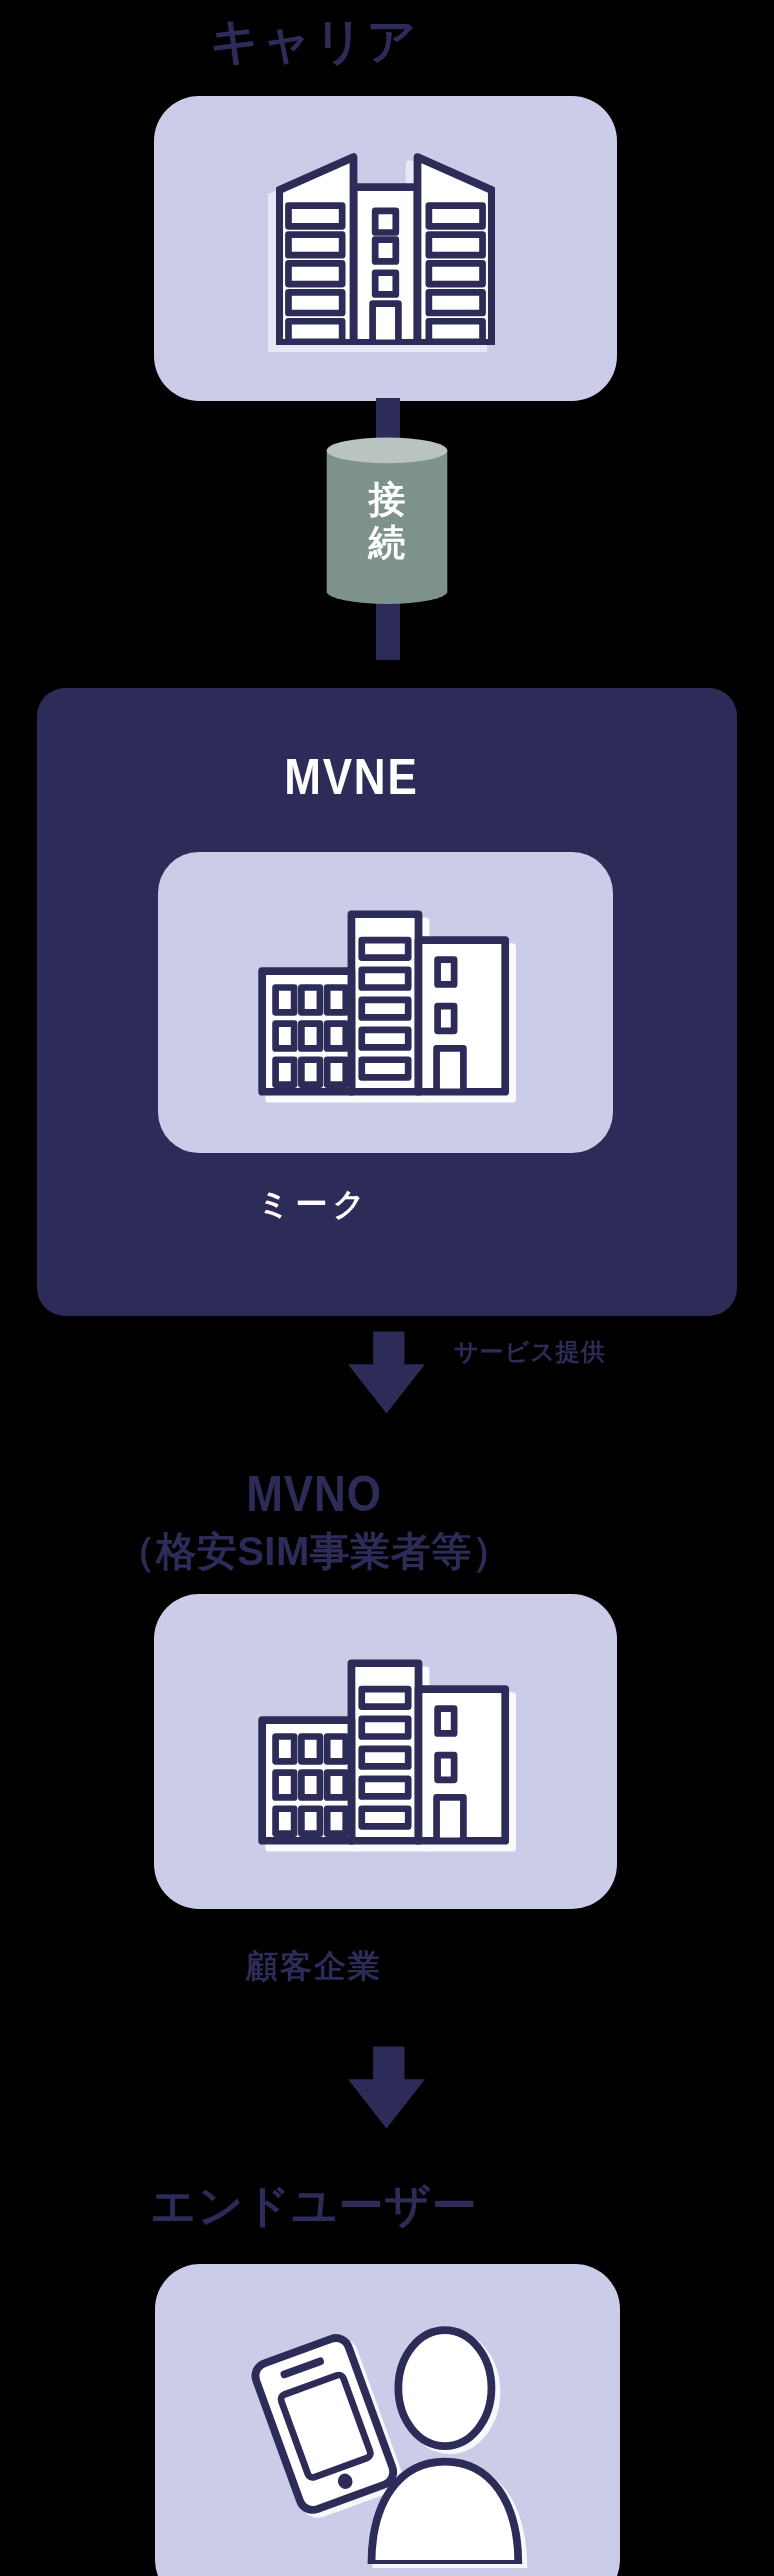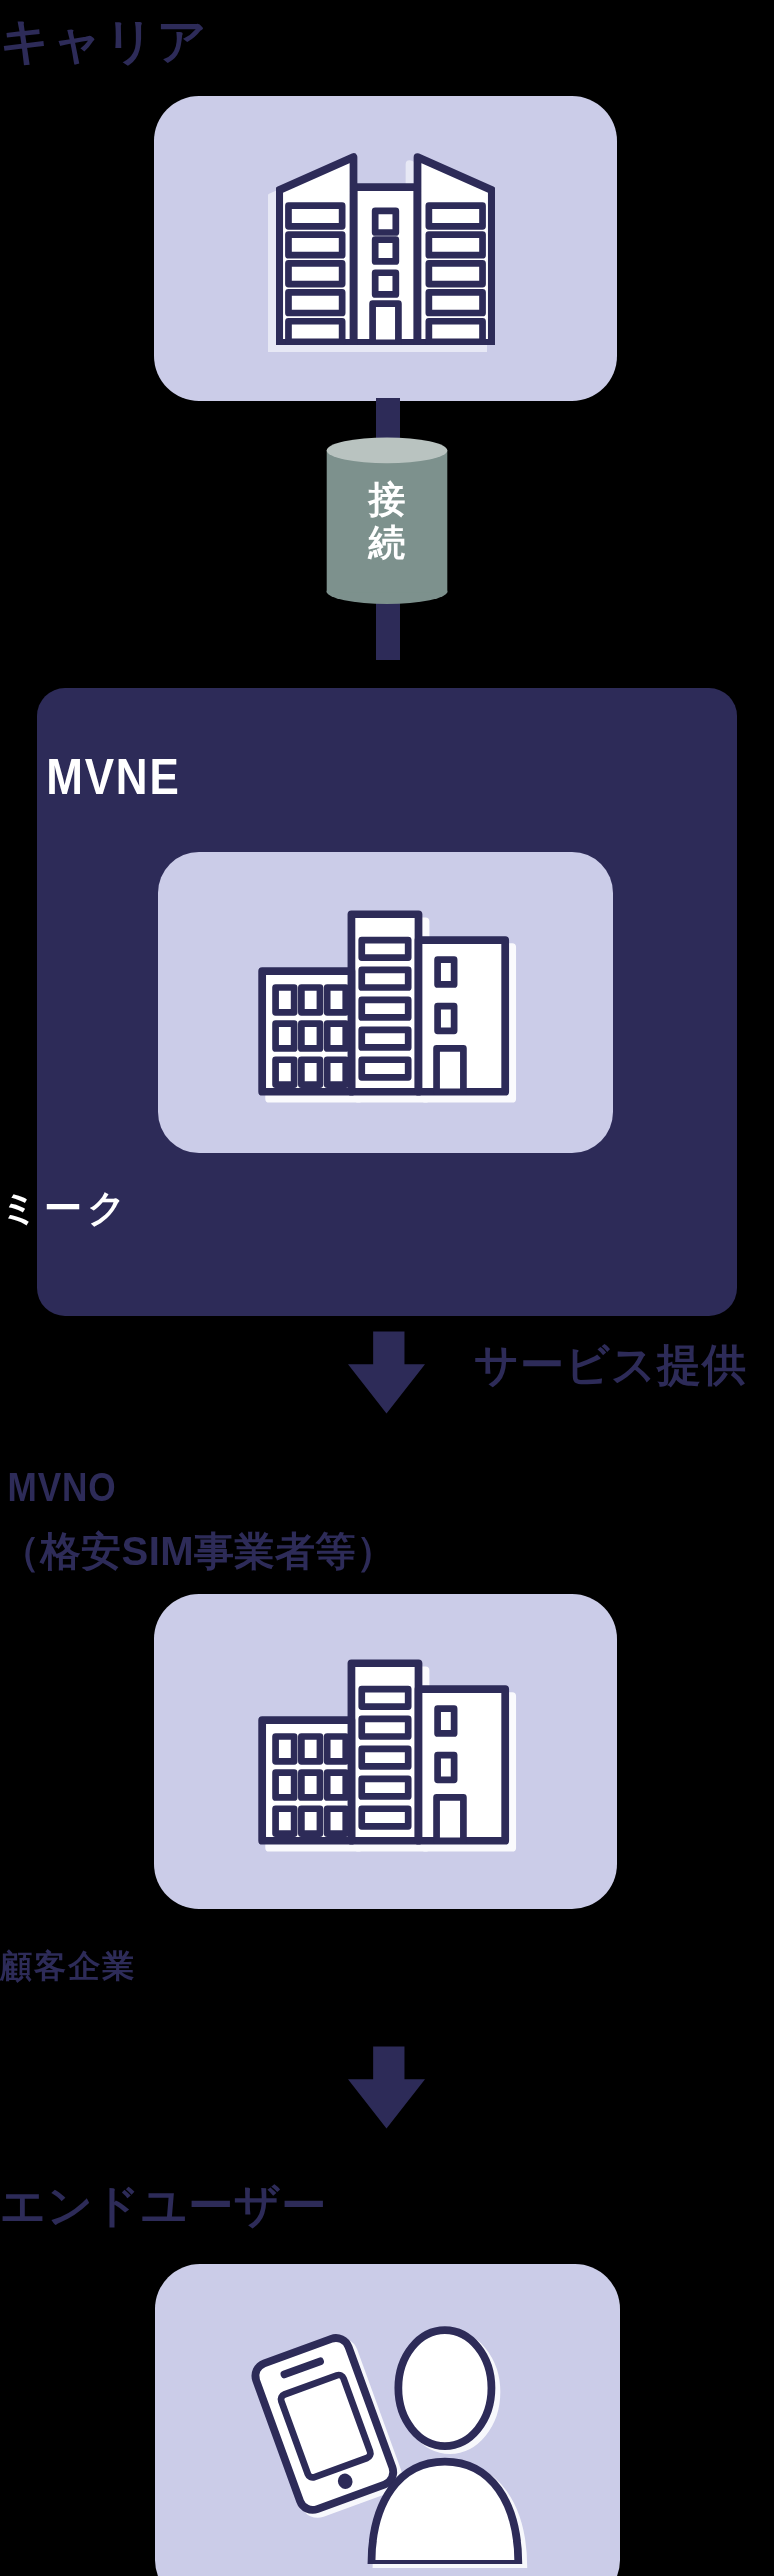--- a/index.html
+++ b/index.html
@@ -10,48 +10,48 @@
     --pipe-top:#b9c3c0;
     --bg:#000000;
   }
   html,body{margin:0;padding:0;}
   body{
     width:775px;height:2576px;position:relative;overflow:hidden;
     background:var(--bg);
     font-family:"Liberation Sans","DejaVu Sans",sans-serif;
   }
   .abs{position:absolute;}
-  .ctext{width:628px;left:0;}
+  .ctext{width:628px;left:0;text-align:center;}
   .navy{color:var(--navy);}
   .white{color:var(--white);}
   .b{font-weight:bold;}
   .condensed{display:inline-block;transform:scaleX(0.88);transform-origin:center;}
 
   
   #carrier-title{top:9.3px;font-size:49px;letter-spacing:2.1px;}
   .lavbox{background:var(--lavender);border-radius:45px;display:flex;align-items:center;justify-content:center;}
   #carrier-box{left:154px;top:96px;width:463px;height:305px;}
   #carrier-box svg{filter:drop-shadow(-7.2px 7.2px 0 rgba(255,255,255,0.55));}
 
   #connector-bar{left:376px;top:398px;width:24px;height:262px;background:var(--navy);}
   #pipe{left:326px;top:437px;width:122px;height:168px;}
   #pipe-text{left:326px;top:478px;width:122px;text-align:center;font-size:37px;line-height:43px;letter-spacing:0;}
   #pipe-text span{display:block;}
 
   #mvne-box{left:37px;top:688px;width:700px;height:628px;background:var(--navy);border-radius:28px;}
   #mvne-title{top:715px;font-size:50px;color:var(--white);letter-spacing:2.1px;}
   #mvne-inner-box{position:absolute;left:121px;top:164px;width:455px;height:301px;background:var(--lavender);border-radius:41px;display:flex;align-items:center;justify-content:center;}
   #mvne-inner-box svg{filter:drop-shadow(7.2px 7.2px 0 rgba(255,255,255,0.9));}
-  #meeq-label{top:1183px;font-size:38px;letter-spacing:5.2px;}
+  #meeq-label{top:1183px;font-size:32px;letter-spacing:5.2px;}
 
   .block-arrow{left:348px;width:77px;height:83px;}
   #service-arrow{top:1331px;}
-  #service-label{left:454px;top:1336px;font-size:44px;letter-spacing:1px;margin-left:20px;}
+  #service-label{left:454px;top:1336px;font-size:24px;letter-spacing:1px;}
 
-  #mvno-title{top:1465px;font-size:40px;letter-spacing:1px;}
+  #mvno-title{top:1465px;font-size:50px;letter-spacing:1px;}
   #mvno-subtitle{top:1524px;font-size:40px;letter-spacing:0.5px;}
   #mvno-box{left:154px;top:1594px;width:463px;height:315px;}
   #mvno-box svg{filter:drop-shadow(7.2px 7.2px 0 rgba(255,255,255,0.9));}
   #customer-label{top:1945px;font-size:32px;letter-spacing:2.1px;}
 
   #enduser-arrow{top:2046px;}
   #enduser-title{top:2176px;font-size:45px;letter-spacing:1px;}
   #enduser-box{left:155px;top:2264px;width:465px;height:341px;align-items:flex-start;}
   #enduser-box svg{margin-top:31px;filter:drop-shadow(5.2px 4.1px 0 rgba(255,255,255,0.85));}
 

